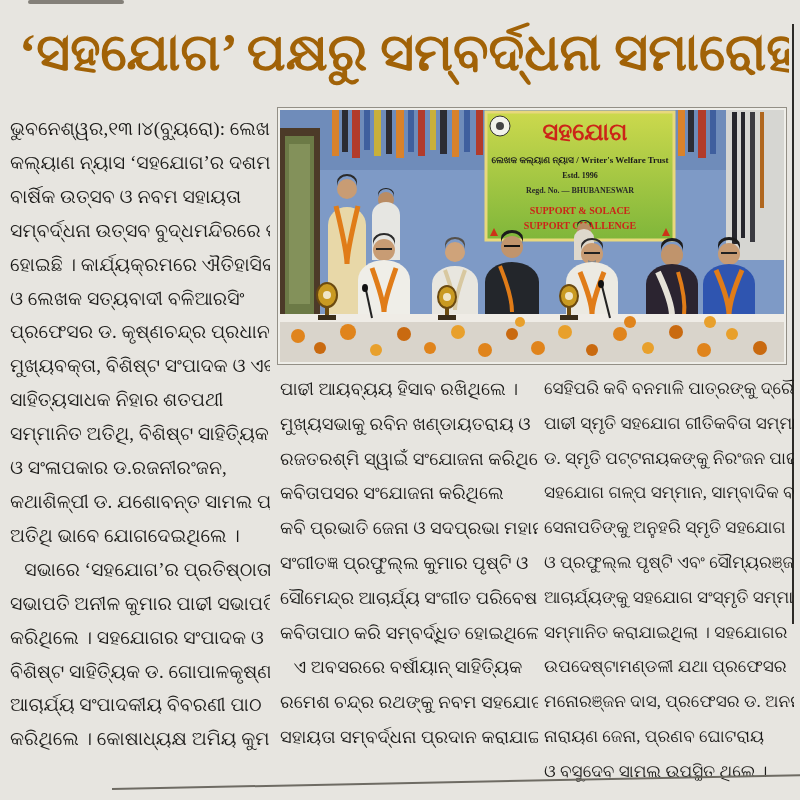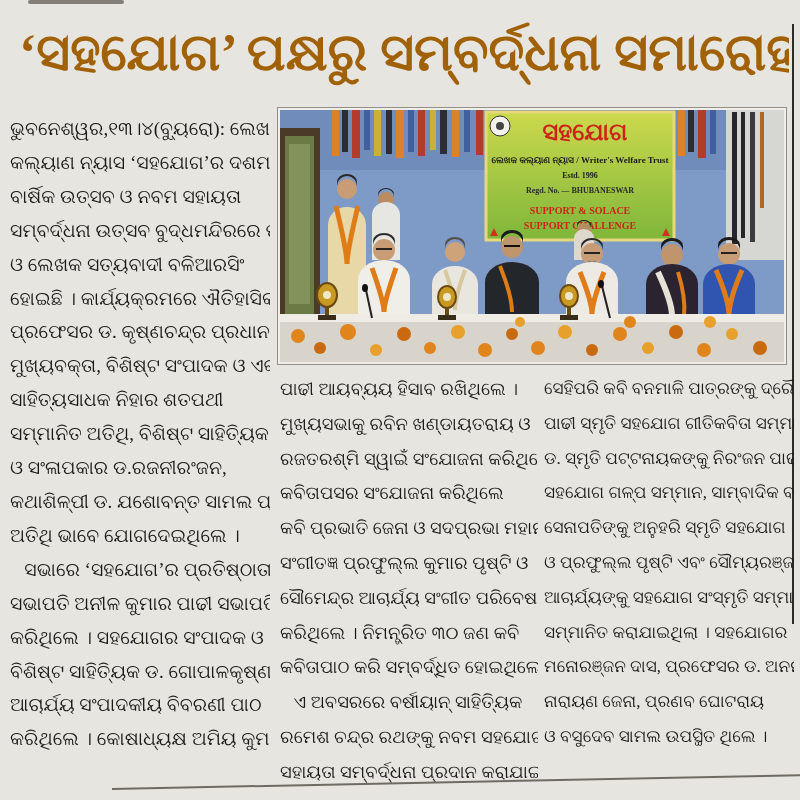--- a/index.html
+++ b/index.html
@@ -210,22 +210,22 @@
         </g>
       </g>
     </svg>
   </div>
 
   <div class="col col1">
       <div class="line">ଭୁବନେଶ୍ୱର,୧୩।୪(ବ୍ୟୁରୋ): ଲେଖକ</div>
       <div class="line">କଲ୍ୟାଣ ନ୍ୟାସ ‘ସହଯୋଗ’ର ଦଶମ</div>
       <div class="line">ବାର୍ଷିକ ଉତ୍ସବ ଓ ନବମ ସହାୟତା</div>
       <div class="line">ସମ୍ବର୍ଦ୍ଧନା ଉତ୍ସବ ବୁଦ୍ଧମନ୍ଦିରରେ ପାଳିତ</div>
+      <div class="line">ହୋଇଛି । କାର୍ଯ୍ୟକ୍ରମରେ ଐତିହାସିକ</div>
       <div class="line">ଓ ଲେଖକ ସତ୍ୟବାଦୀ ବଳିଆରସିଂ</div>
-      <div class="line">ହୋଇଛି । କାର୍ଯ୍ୟକ୍ରମରେ ଐତିହାସିକ</div>
       <div class="line">ପ୍ରଫେସର ଡ. କୃଷ୍ଣଚନ୍ଦ୍ର ପ୍ରଧାନ</div>
       <div class="line">ମୁଖ୍ୟବକ୍ତା, ବିଶିଷ୍ଟ ସଂପାଦକ ଓ ଏକନିଷ୍ଠ</div>
       <div class="line">ସାହିତ୍ୟସାଧକ ନିହାର ଶତପଥୀ</div>
       <div class="line">ସମ୍ମାନିତ ଅତିଥି, ବିଶିଷ୍ଟ ସାହିତ୍ୟିକ</div>
       <div class="line">ଓ ସଂଳାପକାର ଡ.ରଜନୀରଂଜନ,</div>
       <div class="line">କଥାଶିଳ୍ପୀ ଡ. ଯଶୋବନ୍ତ ସାମଲ ପ୍ରମୁଖ</div>
       <div class="line">ଅତିଥି ଭାବେ ଯୋଗଦେଇଥିଲେ ।</div>
       <div class="line">   ସଭାରେ ‘ସହଯୋଗ’ର ପ୍ରତିଷ୍ଠାତା ଓ</div>
       <div class="line">ସଭାପତି ଅନୀଳ କୁମାର ପାଢୀ ସଭାପତିତ୍ୱ</div>
       <div class="line">କରିଥିଲେ । ସହଯୋଗର ସଂପାଦକ ଓ</div>
@@ -234,35 +234,35 @@
       <div class="line">କରିଥିଲେ । କୋଷାଧ୍ୟକ୍ଷ ଅମିୟ କୁମାର</div>
     </div>
   <div class="col col2">
       <div class="line">ପାଢୀ ଆୟବ୍ୟୟ ହିସାବ ରଖିଥିଲେ ।</div>
       <div class="line">ମୁଖ୍ୟସଭାକୁ ରବିନ ଖଣ୍ଡାୟତରାୟ ଓ</div>
       <div class="line">ରଜତରଶ୍ମି ସ୍ୱାଇଁ ସଂଯୋଜନା କରିଥିଲେ ।</div>
       <div class="line">କବିତାପସର ସଂଯୋଜନା କରିଥିଲେ</div>
       <div class="line">କବି ପ୍ରଭାତି ଜେନା ଓ ସଦପ୍ରଭା ମହାନ୍ତି ।</div>
       <div class="line">ସଂଗୀତଜ୍ଞ ପ୍ରଫୁଲ୍ଲ କୁମାର ପୃଷ୍ଟି ଓ</div>
       <div class="line">ସୌମେନ୍ଦ୍ର ଆଚାର୍ଯ୍ୟ ସଂଗୀତ ପରିବେଷଣ</div>
-      <div class="line">କରିଥିଲେ । ନିମନ୍ତ୍ରିତ ୩୦ ଜଣ କବି</div>
       <div class="line">କବିତାପାଠ କରି ସମ୍ବର୍ଦ୍ଧିତ ହୋଇଥିଲେ ।</div>
       <div class="line">   ଏ ଅବସରରେ ବର୍ଷୀୟାନ୍ ସାହିତ୍ୟିକ</div>
       <div class="line">ରମେଶ ଚନ୍ଦ୍ର ରଥଙ୍କୁ ନବମ ସହଯୋଗ</div>
       <div class="line">ସହାୟତା ସମ୍ବର୍ଦ୍ଧନା ପ୍ରଦାନ କରାଯାଇଥିଲା ।</div>
     </div>
   <div class="col col3">
       <div class="line">ସେହିପରି କବି ବନମାଳି ପାତ୍ରଙ୍କୁ ଦ୍ରୌପଦୀ</div>
       <div class="line">ପାଢୀ ସ୍ମୃତି ସହଯୋଗ ଗୀତିକବିତା ସମ୍ମାନ.</div>
       <div class="line">ଡ. ସ୍ମୃତି ପଟ୍ଟନାୟକଙ୍କୁ ନିରଂଜନ ପାଢୀ ସ୍ମୃତି</div>
       <div class="line">ସହଯୋଗ ଗଳ୍ପ ସମ୍ମାନ, ସାମ୍ବାଦିକ ବନମାଳି</div>
       <div class="line">ସେନାପତିଙ୍କୁ ଅନୁହରି ସ୍ମୃତି ସହଯୋଗ</div>
       <div class="line">ଓ ପ୍ରଫୁଲ୍ଲ ପୃଷ୍ଟି ଏବଂ ସୌମ୍ୟରଞ୍ଜନ</div>
       <div class="line">ଆଚାର୍ଯ୍ୟଙ୍କୁ ସହଯୋଗ ସଂସ୍ମୃତି ସମ୍ମାନରେ</div>
       <div class="line">ସମ୍ମାନିତ କରାଯାଇଥିଲା । ସହଯୋଗର</div>
+      <div class="line">ଉପଦେଷ୍ଟାମଣ୍ଡଳୀ ଯଥା ପ୍ରଫେସର</div>
       <div class="line">ମନୋରଞ୍ଜନ ଦାସ, ପ୍ରଫେସର ଡ. ଅନନ୍ତ</div>
       <div class="line">ନାରାୟଣ ଜେନା, ପ୍ରଣବ ଘୋଟରାୟ</div>
       <div class="line">ଓ ବସୁଦେବ ସାମଲ ଉପସ୍ଥିତ ଥିଲେ ।</div>
     </div>
 
   <div class="bottom-rule"></div>
 
 </div>
 
 </body></html>

